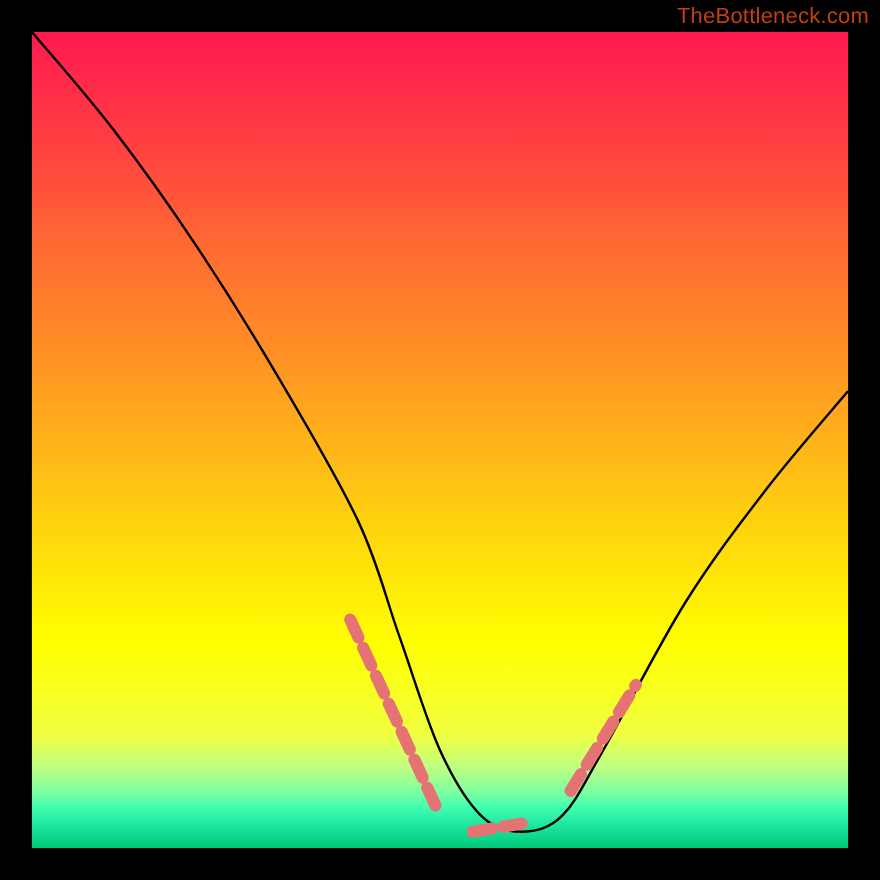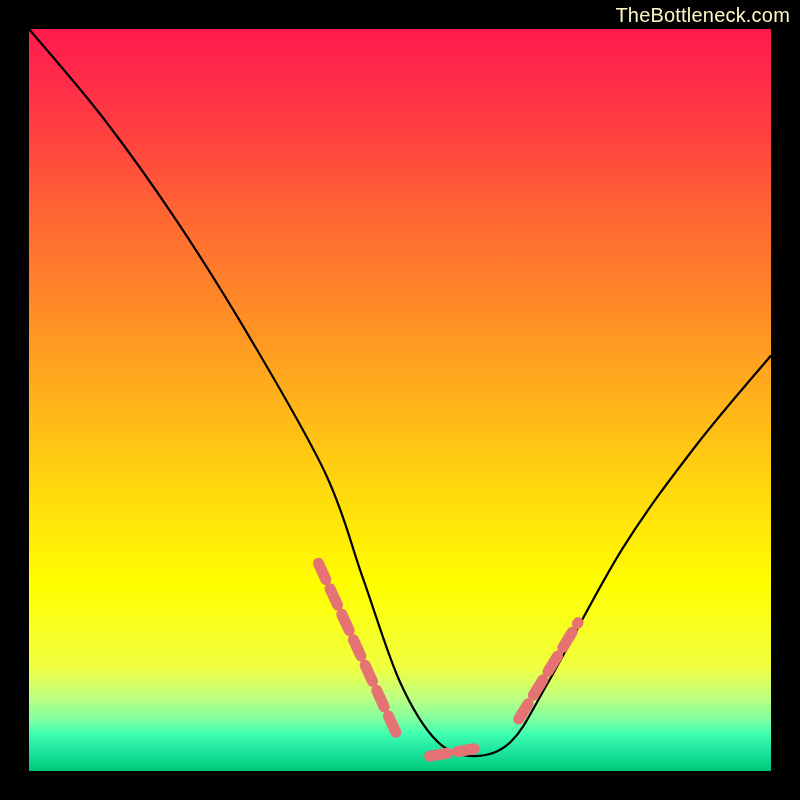--- a/index.html
+++ b/index.html
@@ -40,21 +40,21 @@
       #40ffb0 95%,
       #20e8a0 97%,
       #10d890 98.5%,
       #00c878 100%
     );
   }
   .attribution {
     position: absolute;
     top: 4px;
     right: 10px;
-    color: #fef9c3;
+    color: #c2410c;
     font-size: 20px;
     font-weight: 500;
     letter-spacing: 0.2px;
   }
   svg {
     position: absolute;
     left: 0;
     top: 0;
   }
 </style>

